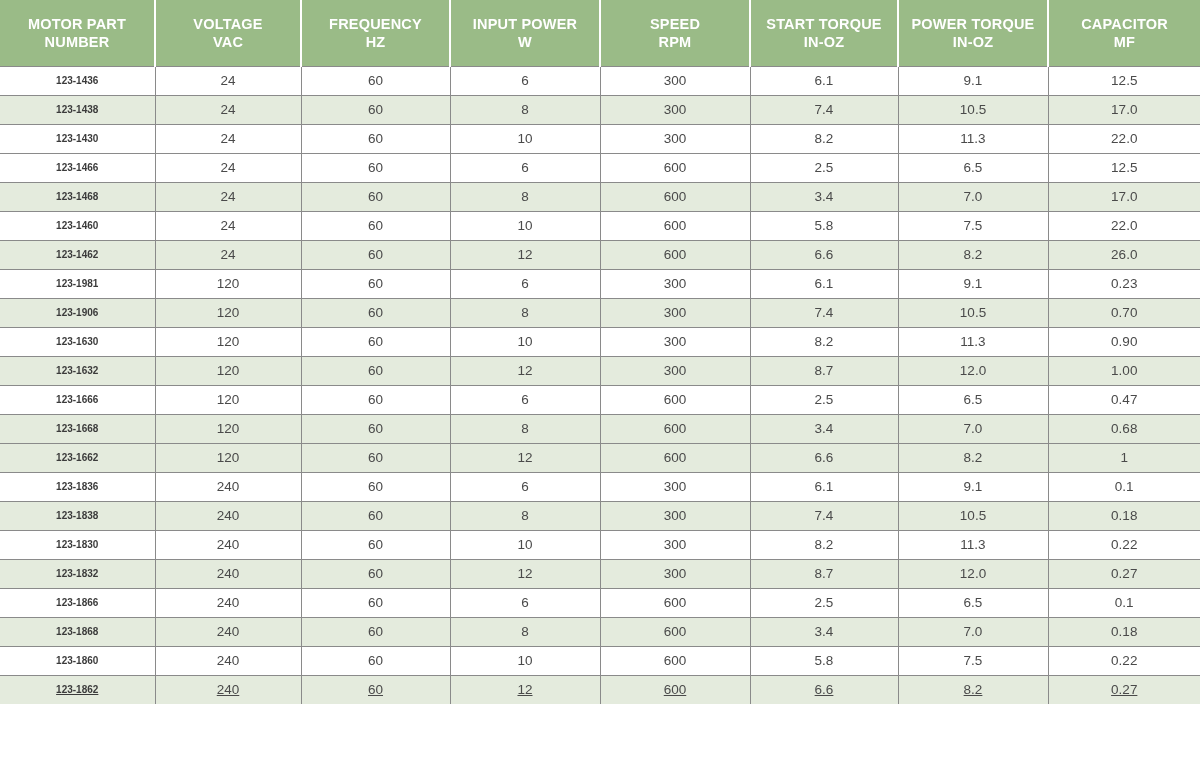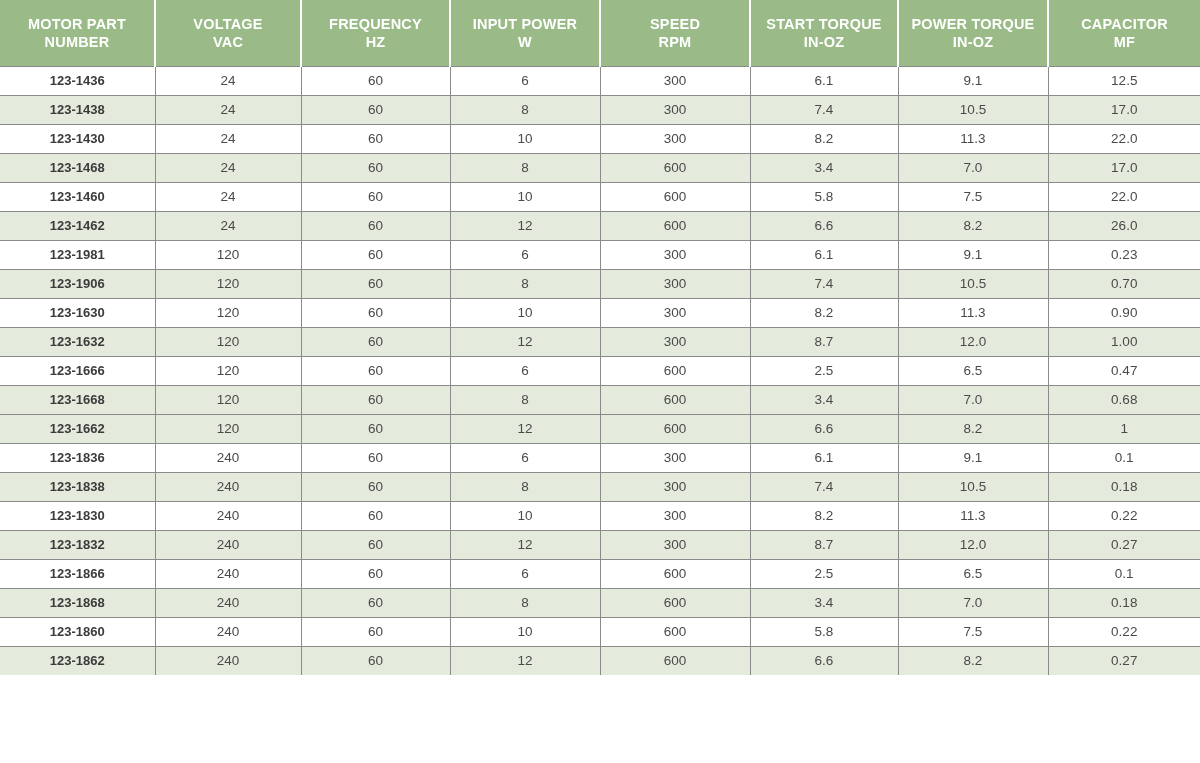--- a/index.html
+++ b/index.html
@@ -59,27 +59,27 @@
     color: #4a4a4a;
     text-align: center;
     vertical-align: middle;
     border-top: 1.5px solid #8a8a8a;
     border-left: 1.5px solid #8a8a8a;
     padding: 0 3px;
     line-height: 1;
   }
   tbody td:first-child { border-left: 0; }
 
-  tbody tr:last-child td { border-bottom: 0; }
+  tbody tr:last-child td { border-bottom: 0; text-decoration: underline; }
 
   
   tbody td.partnum {
     font-weight: bold;
     color: #3b3b3b;
-    font-size: 13px;
+    font-size: 10px;
   }
 
   
   tbody tr.odd td { background: #E4EBDD; }
   tbody tr.even td { background: #ffffff; }
 </style>
 </head>
 <body>
 
 <table id="spec-table">
@@ -153,20 +153,30 @@
       <tr class="even">
         <td class="partnum">123-1430</td>
         <td>24</td>
         <td>60</td>
         <td>10</td>
         <td>300</td>
         <td>8.2</td>
         <td>11.3</td>
         <td>22.0</td>
       </tr>
+      <tr class="even">
+        <td class="partnum">123-1466</td>
+        <td>24</td>
+        <td>60</td>
+        <td>6</td>
+        <td>600</td>
+        <td>2.5</td>
+        <td>6.5</td>
+        <td>12.5</td>
+      </tr>
       <tr class="odd">
         <td class="partnum">123-1468</td>
         <td>24</td>
         <td>60</td>
         <td>8</td>
         <td>600</td>
         <td>3.4</td>
         <td>7.0</td>
         <td>17.0</td>
       </tr>

